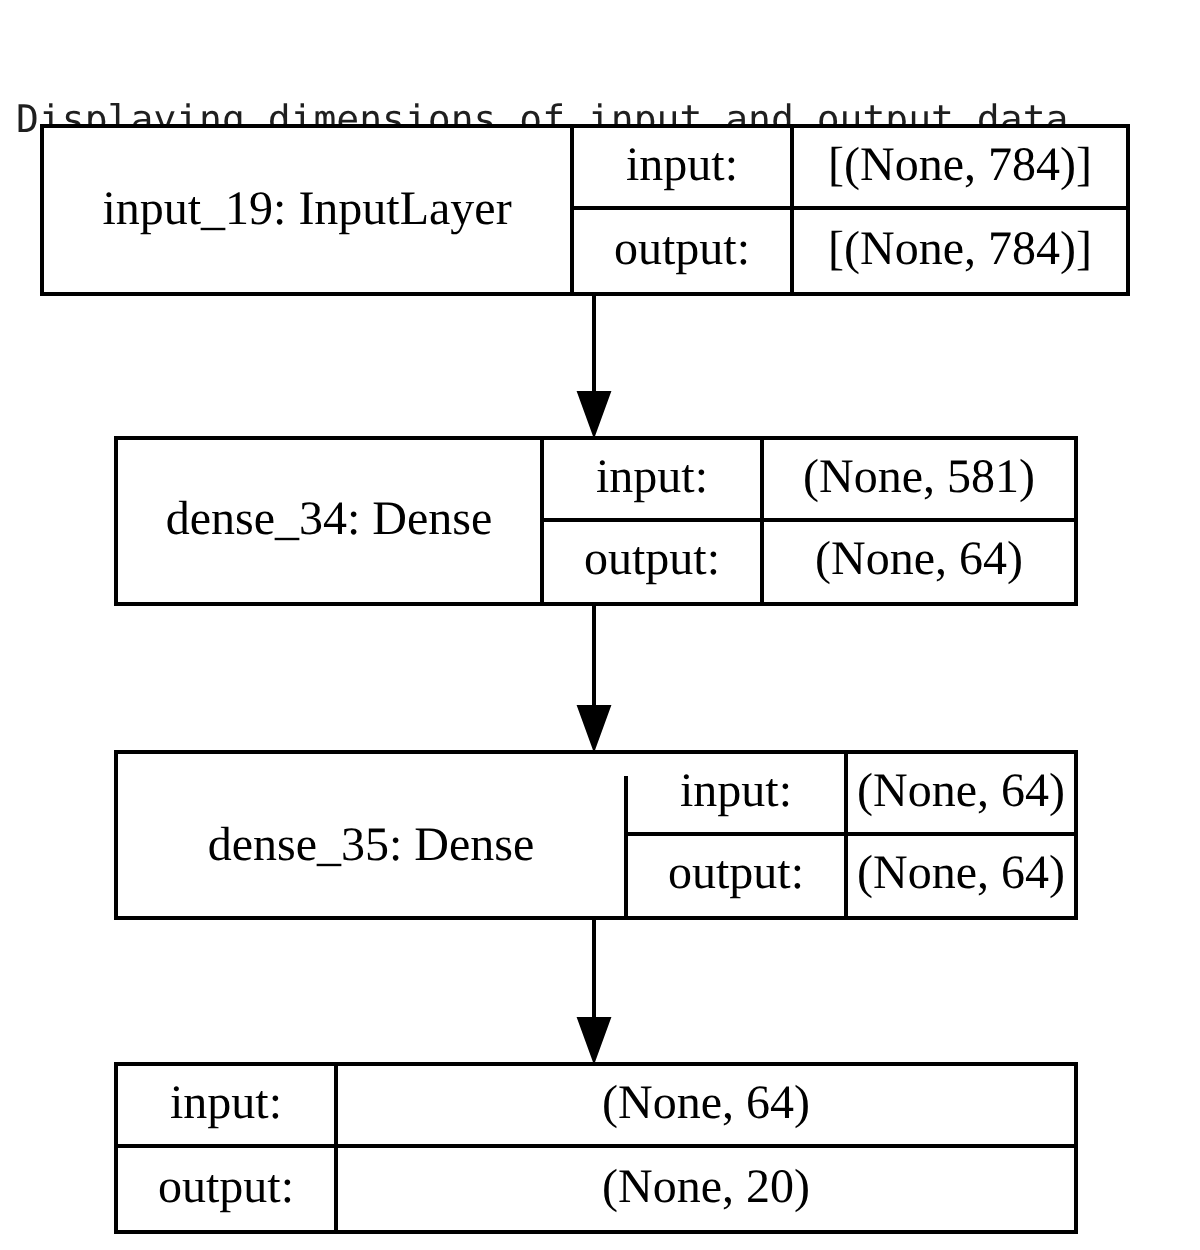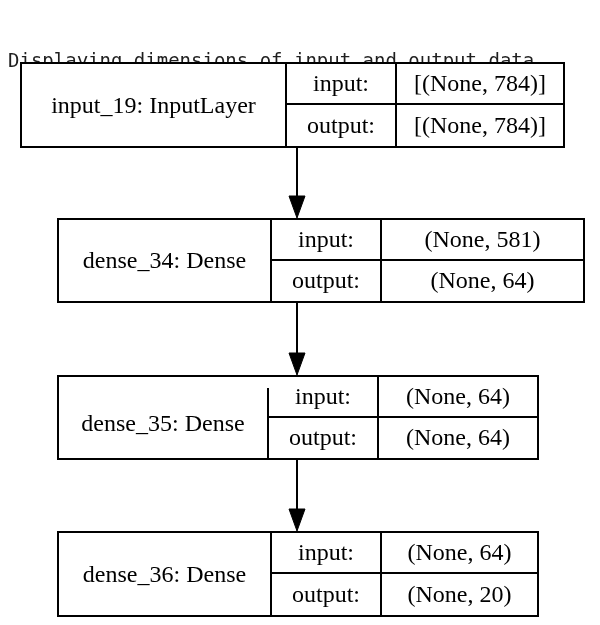--- a/index.html
+++ b/index.html
@@ -74,60 +74,59 @@
         <div class="cell value-cell">[(None, 784)]</div>
       </div>
     </div>
   </div>
 
   <svg class="edge" style="top:148px;" width="18" height="70" viewBox="0 0 18 70">
     <line x1="9" y1="0" x2="9" y2="50"></line>
     <polygon points="1,48 17,48 9,70"></polygon>
   </svg>
 
-  <div class="node" style="left:57px;top:218px;width:528px;height:85px;">
+  <div class="node" style="left:57px;top:218px;width:482px;height:85px;">
     <div class="cell name-cell" style="width:213px;">dense_34: Dense</div>
     <div class="io">
       <div class="io-row top">
         <div class="cell label-cell">input:</div>
         <div class="cell value-cell">(None, 581)</div>
       </div>
       <div class="io-row">
         <div class="cell label-cell">output:</div>
         <div class="cell value-cell">(None, 64)</div>
       </div>
     </div>
   </div>
 
   <svg class="edge" style="top:303px;" width="18" height="72" viewBox="0 0 18 72">
     <line x1="9" y1="0" x2="9" y2="52"></line>
     <polygon points="1,50 17,50 9,72"></polygon>
   </svg>
 
   <div class="node" style="left:57px;top:375px;width:482px;height:85px;">
-    <div class="cell name-cell" style="width:210px;margin-top:11px;">dense_35: Dense</div>
+    <div class="cell name-cell" style="width:255px;margin-top:11px;">dense_35: Dense</div>
     <div class="io">
       <div class="io-row top">
         <div class="cell label-cell">input:</div>
         <div class="cell value-cell">(None, 64)</div>
       </div>
       <div class="io-row">
         <div class="cell label-cell">output:</div>
         <div class="cell value-cell">(None, 64)</div>
       </div>
     </div>
   </div>
 
   <svg class="edge" style="top:460px;" width="18" height="71" viewBox="0 0 18 71">
     <line x1="9" y1="0" x2="9" y2="51"></line>
     <polygon points="1,49 17,49 9,71"></polygon>
   </svg>
 
   <div class="node" style="left:57px;top:531px;width:482px;height:86px;">
-    <div class="cell name-cell" style="width:213px;">dense_36: Dense</div>
     <div class="io">
       <div class="io-row top">
         <div class="cell label-cell">input:</div>
         <div class="cell value-cell">(None, 64)</div>
       </div>
       <div class="io-row">
         <div class="cell label-cell">output:</div>
         <div class="cell value-cell">(None, 20)</div>
       </div>
     </div>

